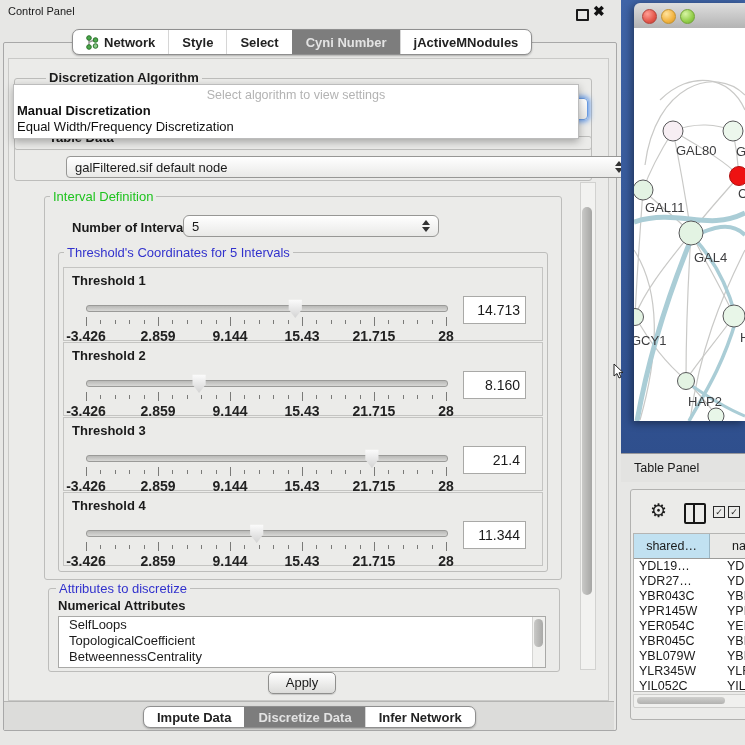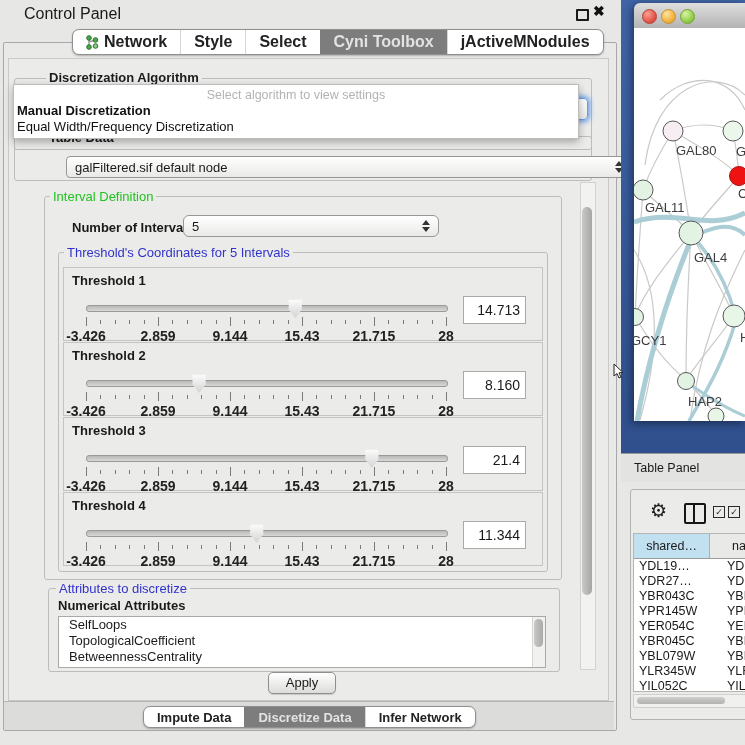--- a/index.html
+++ b/index.html
@@ -2,31 +2,31 @@
 <html><head>
 <meta charset="utf-8">
 <style>
   html,body{margin:0;padding:0;}
   .screen{position:relative;width:745px;height:745px;background:#e7e7e5;
     font-family:"Liberation Sans",sans-serif;overflow:hidden;color:#1a1a1a;}
   .abs{position:absolute;}
   .layer{position:absolute;inset:0;}
 
   
-  .cp-title{left:24px;top:5px;font-size:16px;}
+  .cp-title{left:8px;top:5px;font-size:11px;}
   .float-icon{left:576px;top:9px;width:9px;height:8px;border:2px solid #1a1a1a;border-radius:1px;}
   .close-icon{left:593px;top:3px;font-size:14px;font-weight:bold;color:#111;}
 
   
   .cp-frame{left:3px;top:42px;width:612px;height:687px;border:1px solid #a8a8a8;border-radius:2px;background:#e9e9e7;}
   .cp-inner{left:8px;top:58px;width:599px;height:641px;border:1px solid #c9c9c7;background:#ebebe9;}
 
   
   .tabstrip{display:flex;height:24px;background:#fff;border:1px solid #8f8f8f;border-radius:7px;overflow:hidden;box-shadow:0 1px 2px rgba(0,0,0,.25);}
-  .tabseg{display:flex;align-items:center;gap:5px;padding:0 13px;font-size:16px;font-weight:bold;color:#222;border-left:1px solid #d6d6d6;cursor:default;}
+  .tabseg{display:flex;align-items:center;gap:5px;padding:0 13px;font-size:13px;font-weight:bold;color:#222;border-left:1px solid #d6d6d6;cursor:default;}
   .tabseg:first-child{border-left:none;}
   .tabseg.sel{background:#7d7d7d;color:#e3e3e3;border-left-color:#7d7d7d;}
   .top-tabs{left:72px;top:29px;}
   .bottom-strip{left:4px;top:701px;width:610px;height:28px;background:#dcdcda;border-top:1px solid #b5b5b3;}
   .bottom-tabs{left:143px;top:706px;height:20px;}
   .bottom-tabs .tabseg{font-size:13px;}
 
   
   .group{border:1px solid #bdbdbb;border-radius:3px;}
   .gtitle{position:absolute;font-size:13px;background:#ebebe9;padding:0 3px;line-height:13px;}
@@ -139,21 +139,21 @@
       </svg>
       <span>Network</span>
     </div>
     <div class="tabseg">
           <span>Style</span>
         </div>
     <div class="tabseg">
           <span>Select</span>
         </div>
     <div class="tabseg sel">
-          <span>Cyni Toolbox</span>
+          <span>Cyni Number</span>
         </div>
     <div class="tabseg">
           <span>jActiveMNodules</span>
         </div>
   </div>
 
   <div class="abs group" style="left:14px;top:78px;width:576px;height:70px;"></div>
   <div class="abs gtitle black" style="left:22px;top:71px;">Discretization Algorithm</div>
   <div class="abs combo focused" style="left:22px;top:98px;width:548px;height:20px;">
     <span class="val"></span>

